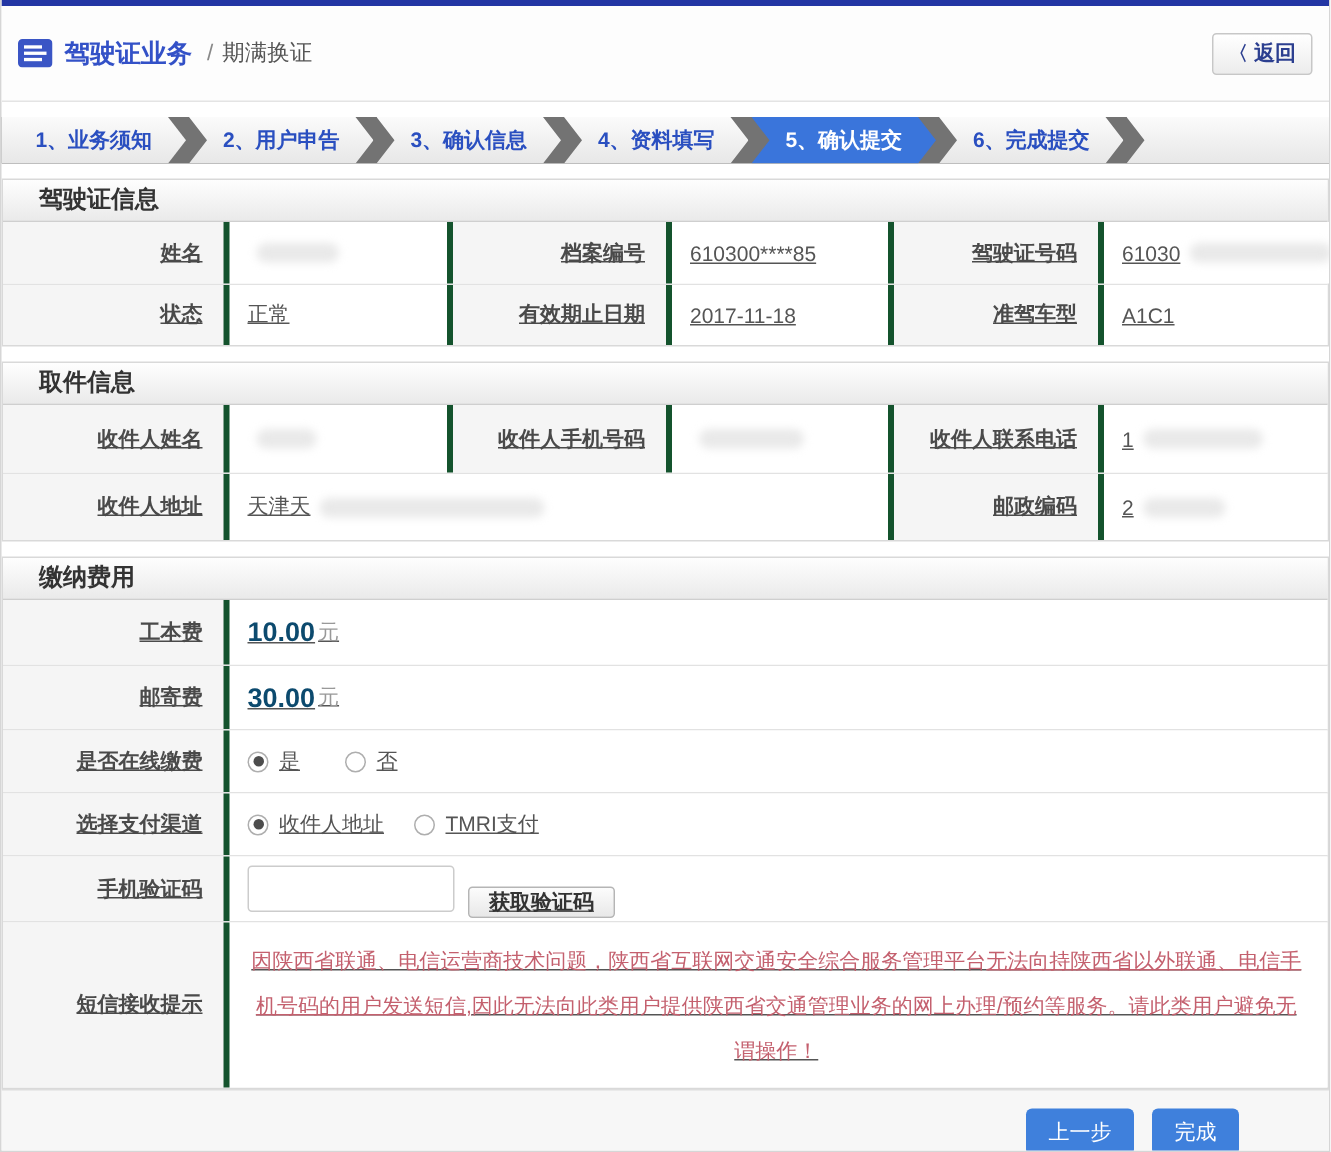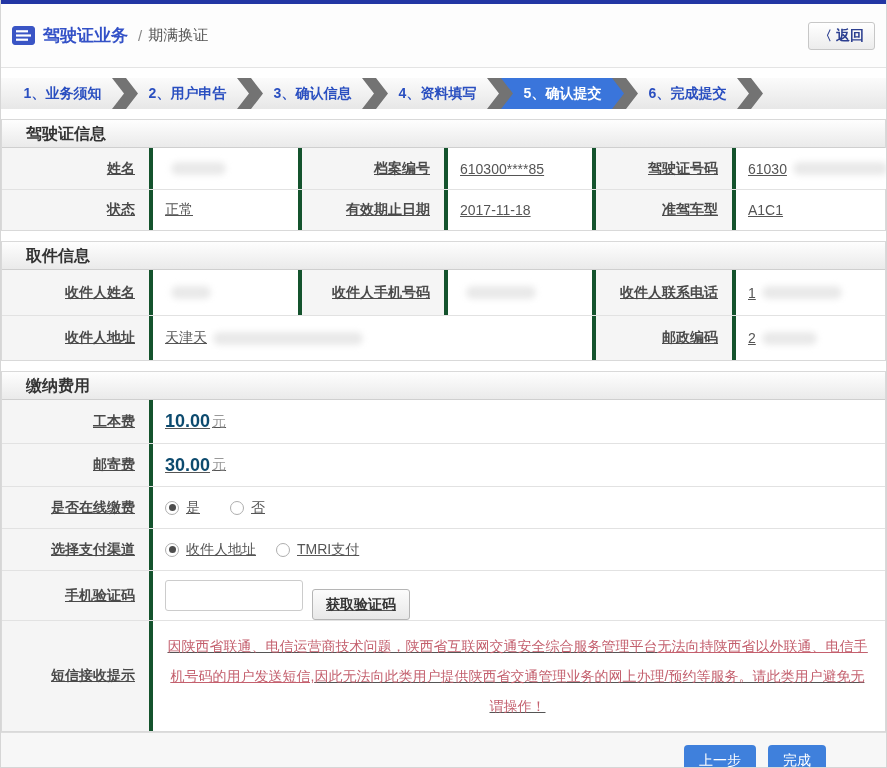--- a/index.html
+++ b/index.html
@@ -55,21 +55,21 @@
   .fee-unit { color:#999; font-size:14px; margin-left:2px; }
 
   .radio-group { display:flex; align-items:center; gap:30px; }
   .radio-opt { display:inline-flex; align-items:center; cursor:pointer; font-size:14px; color:#555; }
   .radio { width:14px; height:14px; border-radius:50%; border:1px solid #aeaeae; background:#fff;
            display:inline-flex; align-items:center; justify-content:center; margin-right:7px; }
   .radio.checked::after { content:""; width:7px; height:7px; border-radius:50%; background:#4d4d4d; }
 
   .code-input { width:138px; height:31px; border:1px solid #ccc; border-radius:3px; padding:0 8px;
                 font-size:14px; color:#333; outline:none; }
-  .code-btn { height:31px; margin-left:9px; padding:0 13px; border:1px solid #b5b5b5; border-radius:3px;
+  .code-btn { height:21px; margin-left:9px; padding:0 13px; border:1px solid #b5b5b5; border-radius:3px;
               background:linear-gradient(#fcfcfc,#e8e8e8); font-size:14px; font-weight:bold; color:#333; cursor:pointer;margin-top:18px; }
 
   .notice-row { min-height:80px; }
   .notice-text { display:block; padding:10px 15px 10px 0; line-height:30px; font-size:14px; color:#c4606e;text-align:center; }
   .notice-text .ul { text-decoration:underline; }
 
   
   .footer { margin-top:auto; border-top:1px solid #ddd; background:#f7f7f7; height:56px; flex:0 0 auto;
             display:flex; align-items:center; justify-content:flex-end; gap:12px; padding-right:60px; }
   .btn-blue { height:31px; padding:0 15px; border:none; border-radius:4px; background:#3f80dc;

